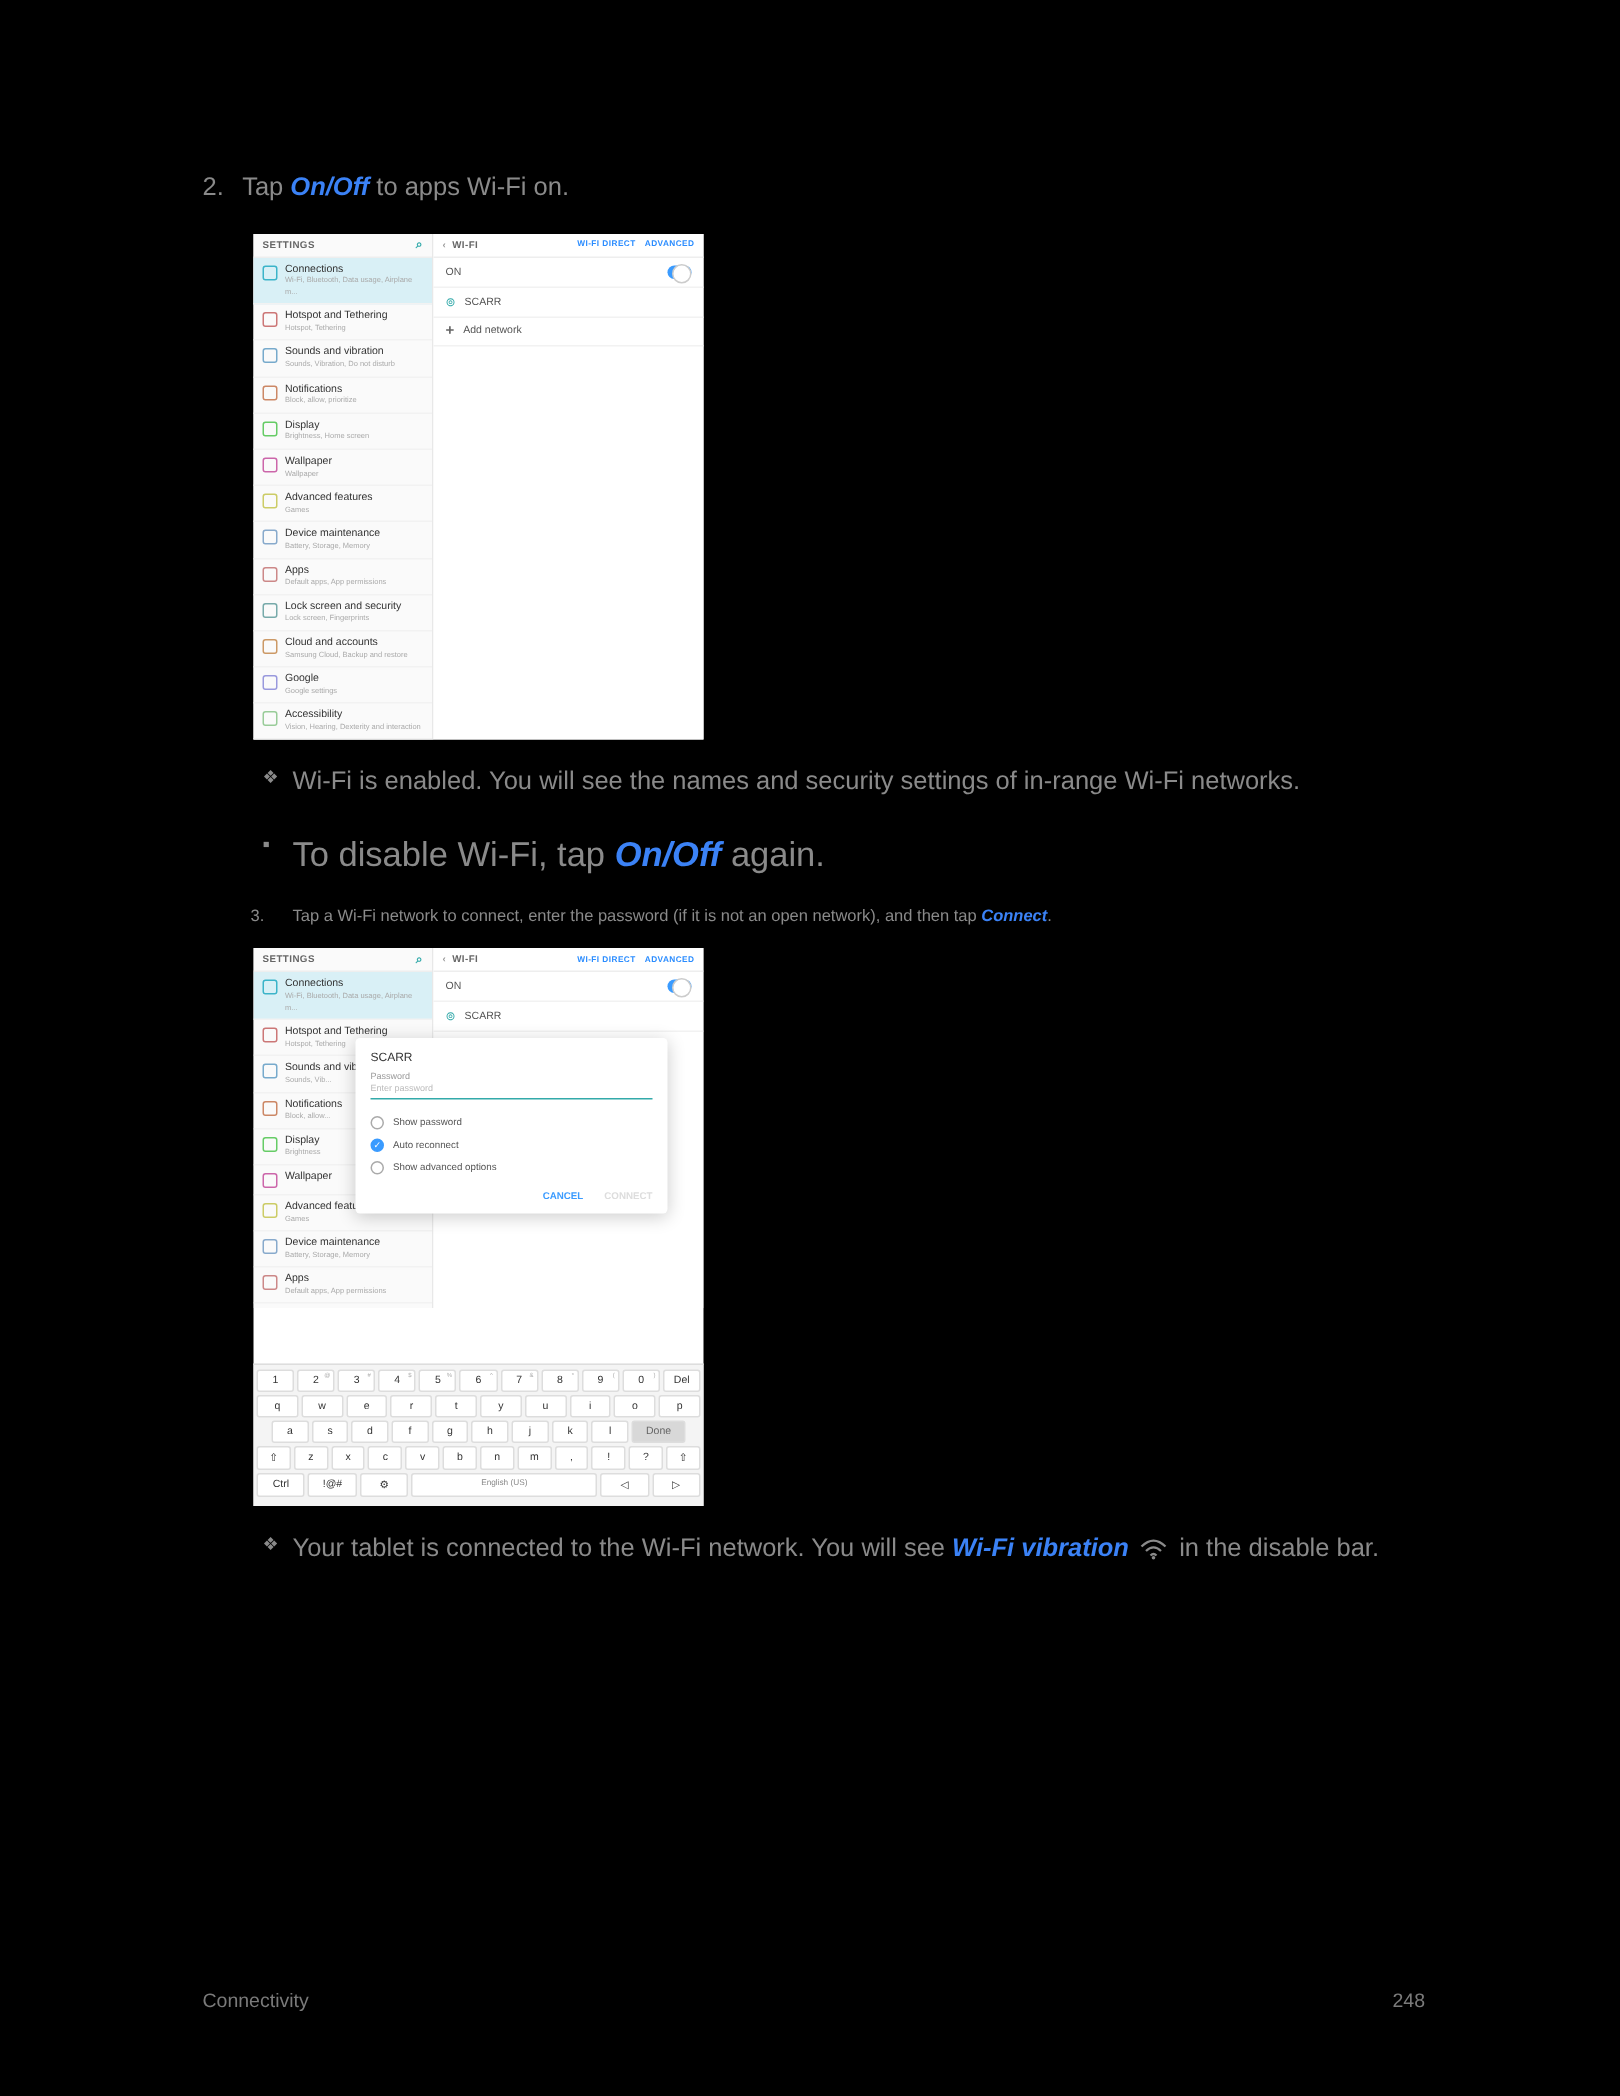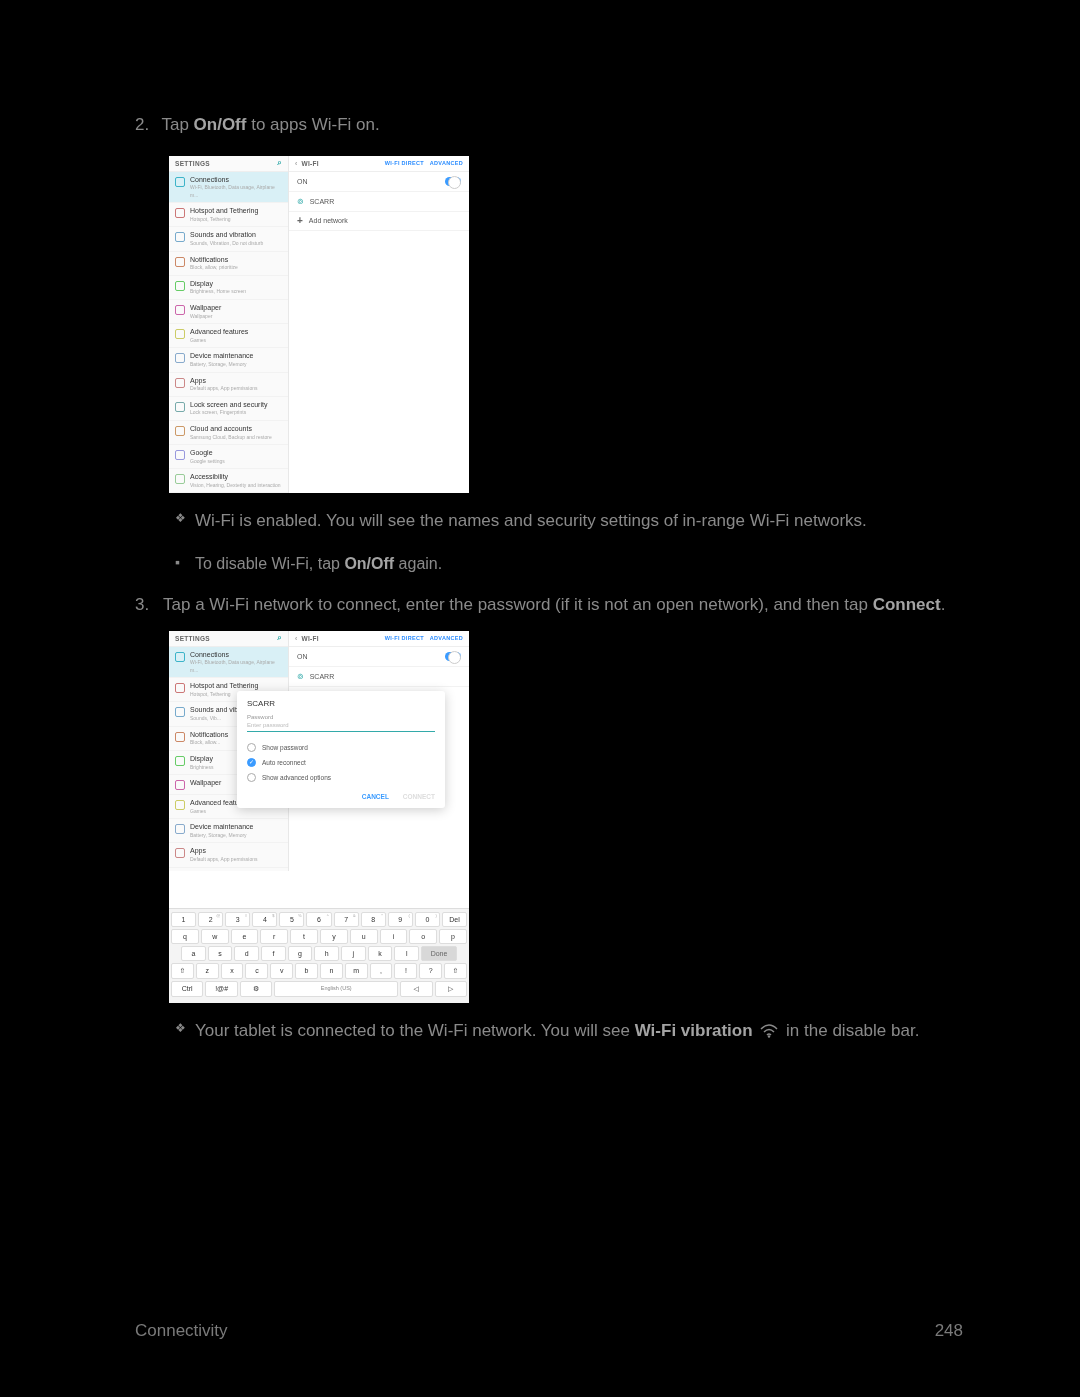--- a/index.html
+++ b/index.html
@@ -7,26 +7,26 @@
     width: 1080px;
     height: 1397px;
     background: #000;
     font-family: Arial, Helvetica, sans-serif;
     color: #8a8a8a;
     position: relative;
     padding: 112px 130px 0 135px;
   }
   .step-line { font-size: 17px; margin-bottom: 18px; line-height: 1.5; }
   .step-num { display:inline-block; width: 22px; }
-  .bold { font-weight: bold; color:#a3a3a3; }
+  .bold { font-weight: bold; color:#3b82f6;font-style:italic; }
   .sub-bullet { padding-left: 60px; margin: 14px 0; font-size: 17px; line-height: 1.6; position: relative; }
   .sub-bullet::before { content:"❖"; position:absolute; left:40px; top:2px; font-size:12px; }
-  .sub-square { padding-left: 60px; margin: 16px 0; font-size: 16px; line-height: 1.6; position: relative; }
+  .sub-square { padding-left: 60px; margin: 16px 0; font-size: 23px; line-height: 1.6; position: relative; }
   .sub-square::before { content:"▪"; position:absolute; left:40px; top:0; font-size:14px; }
-  .step3 { padding-left: 28px; text-indent:-28px; margin-bottom: 12px; font-size:17px; line-height:1.55; }
+  .step3 { padding-left: 28px; text-indent:-28px; margin-bottom: 12px; font-size:11px; line-height:1.55;margin-left:32px; }
   .step3 .num { display:inline-block; width:28px; text-indent:0; }
 
   
   .shot { width: 300px; background:#fff; margin: 0 0 14px 34px; font-size:7px; color:#555; position:relative; }
   .shot-inner { display:flex; }
   .left-col { width:40%; background:#fafafa; border-right:1px solid #e8e8e8; }
   .right-col { width:60%; background:#fff; }
   .hdr { display:flex; align-items:center; height:16px; padding:0 6px; border-bottom:1px solid #eee; font-size:6.5px; font-weight:bold; color:#666; text-transform:uppercase; letter-spacing:.3px; }
   .hdr .sp { flex:1; }
   .hdr .blue { color:#2a8cff; font-size:5.5px; }
@@ -61,21 +61,21 @@
   .krow { display:flex; gap:2px; margin-bottom:2px; }
   .k { flex:1; background:#fff; border:1px solid #ddd; border-radius:2px; text-align:center; font-size:7px; padding:3px 0; color:#333; position:relative; }
   .k .sup { position:absolute; top:0; right:2px; font-size:4px; color:#aaa; }
   .k.wide { flex:1.5; }
   .k.sp { flex:4; font-size:5.5px; color:#888; }
   .k.done { background:#d8d8d8; color:#666; }
   .krow.indent { padding:0 10px; }
 
   .wifi-icon-inline { display:inline-block; vertical-align:middle; margin:0 3px; }
 
-  .footer { position:absolute; bottom:56px; left:135px; right:117px; display:flex; justify-content:space-between; font-size:17px; color:#7a7a7a; }
+  .footer { position:absolute; bottom:56px; left:135px; right:130px; display:flex; justify-content:space-between; font-size:13px; color:#7a7a7a; }
 
   .c-conn{color:#3cb4c9}.c-hot{color:#c77}.c-snd{color:#7ac}.c-not{color:#c86}.c-dsp{color:#6c6}.c-wal{color:#c6a}.c-adv{color:#cc6}.c-dev{color:#8ac}.c-app{color:#c88}.c-lck{color:#7aa}.c-cld{color:#c96}.c-ggl{color:#99d}.c-acc{color:#9c9}
 </style>
 </head>
 <body>
 
 <div class="step-line">
   <span class="step-num">2.</span>
   <span>Tap </span><span class="bold">On/Off</span><span> to apps Wi-Fi on.</span>
 </div>

